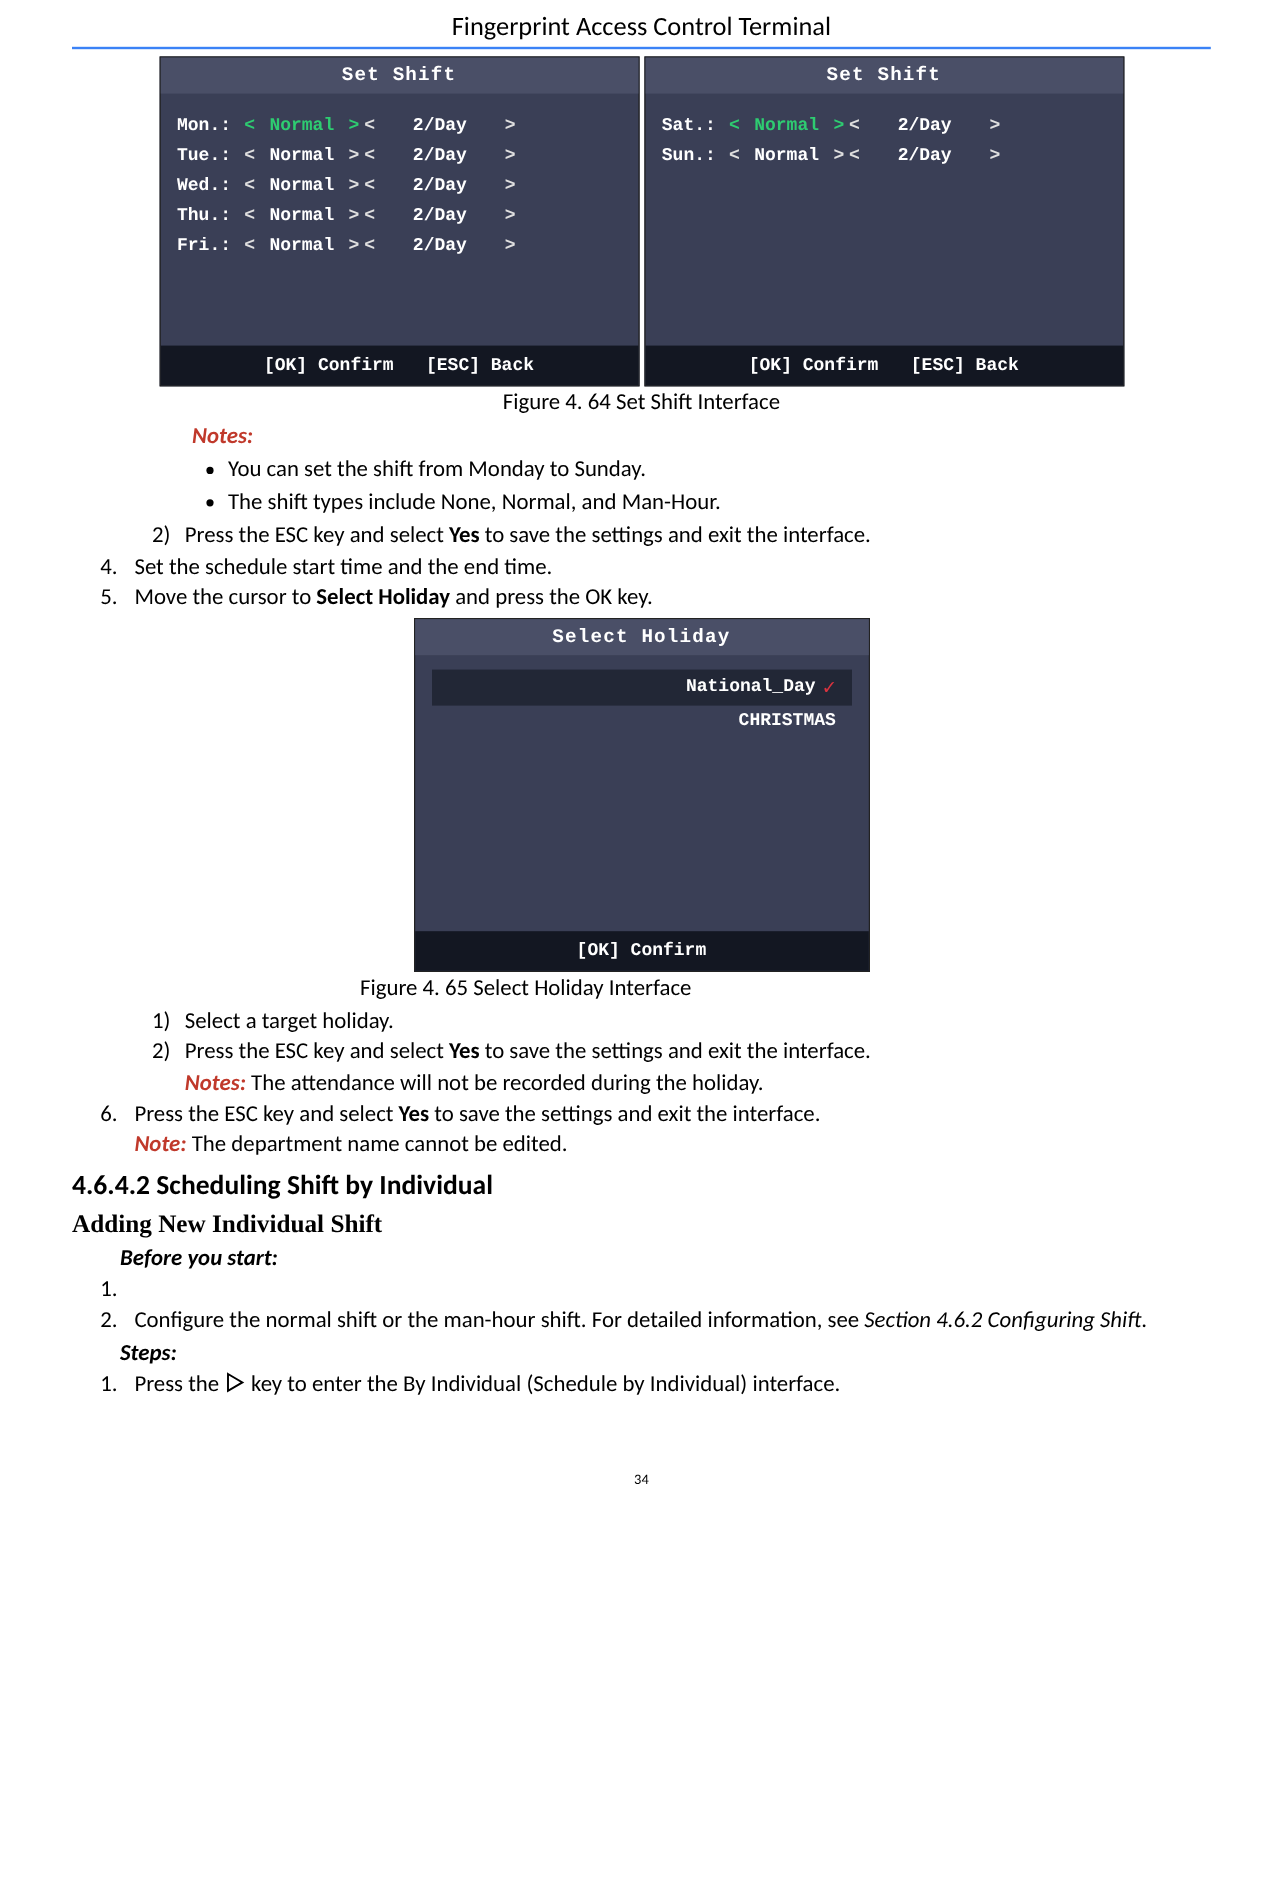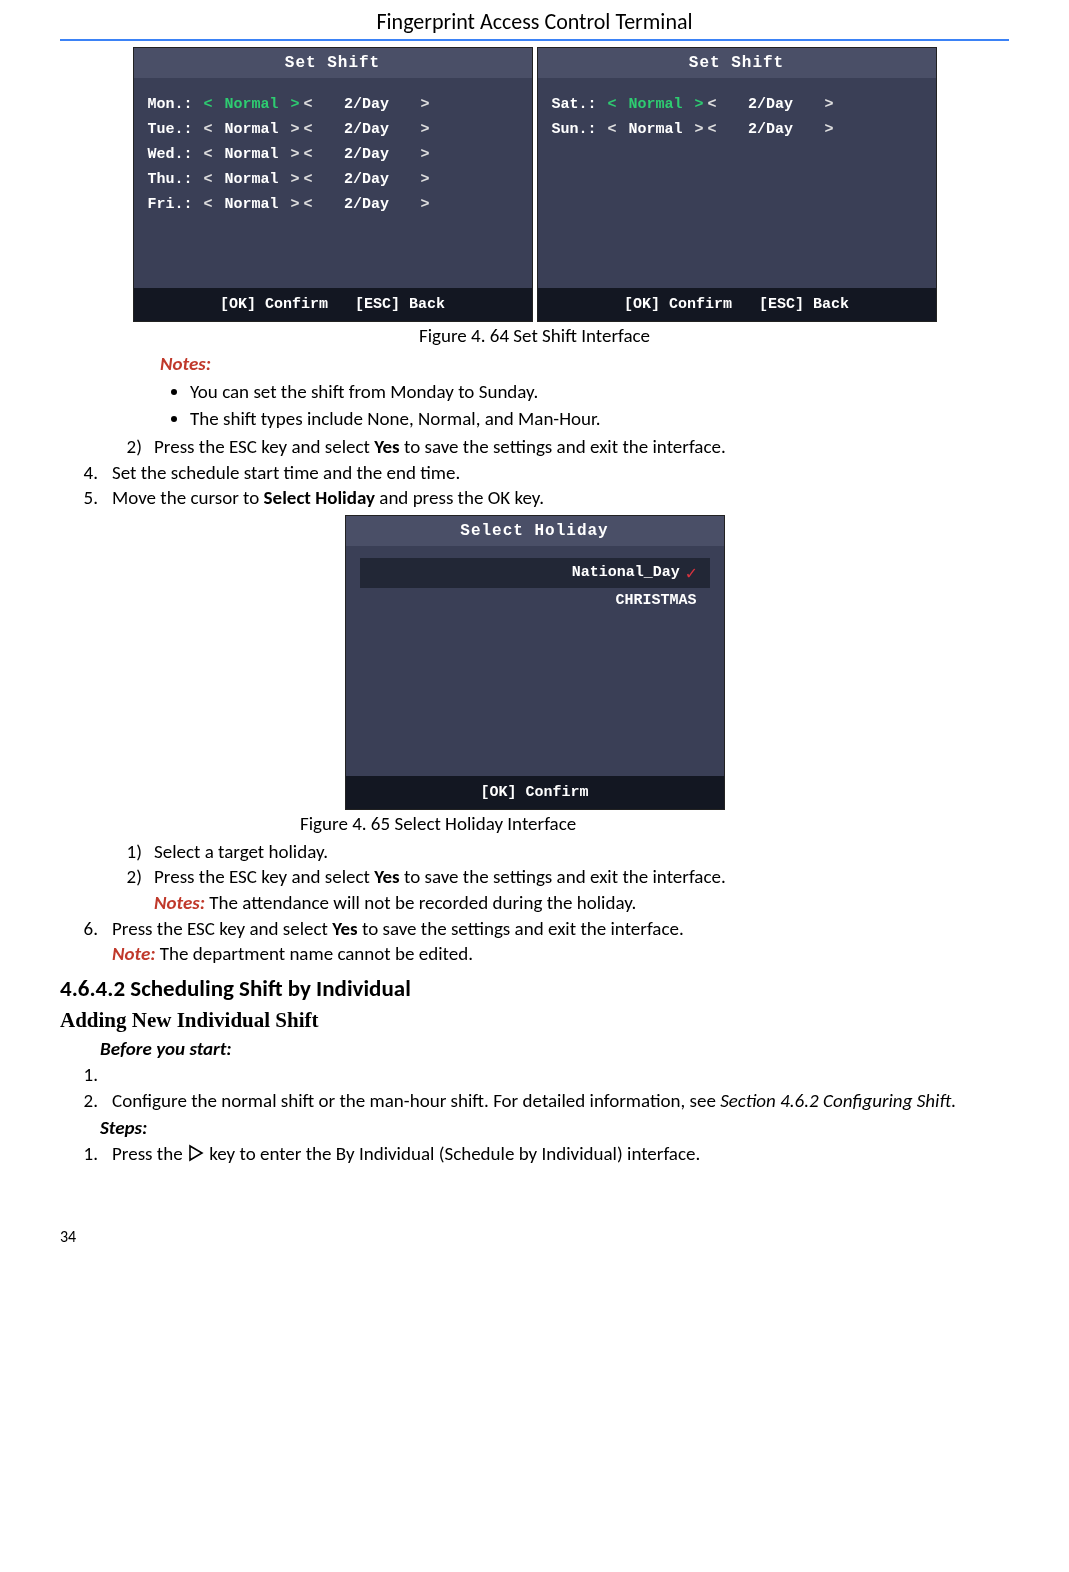--- a/index.html
+++ b/index.html
@@ -34,21 +34,21 @@
   .step-lvl2 { margin-left: 60px; }
   .step-lvl1 { margin-left: 20px; display: flex; gap: 14px; }
   .step-lvl1 .num { width: 18px; text-align: right; }
   .step-lvl2-row { display: flex; gap: 12px; }
   .step-lvl2-row .num { width: 22px; text-align: right; }
   .bold { font-weight: bold; }
   .italic { font-style: italic; }
   .section-h { font-size: 23px; font-weight: bold; margin-top: 6px; }
   .subsection { font-size: 21px; font-family: Georgia, 'Times New Roman', serif; font-weight: bold; margin-top: 2px; }
   .byi { font-size: 19px; font-weight: bold; font-style: italic; margin-top: 2px; margin-left: 40px; }
-  .pagenum { font-size: 16px; margin-top: 60px; }
+  .pagenum { text-align: center; font-size: 12px; margin-top: 60px; }
   .inline-icon svg { vertical-align: -2px; }
   .indent-notes { margin-left: 100px; }
 </style>
 </head>
 <body>
 
 <div class="page">
   <div class="doc-title">Fingerprint Access Control Terminal</div>
 
   <div class="screens">

